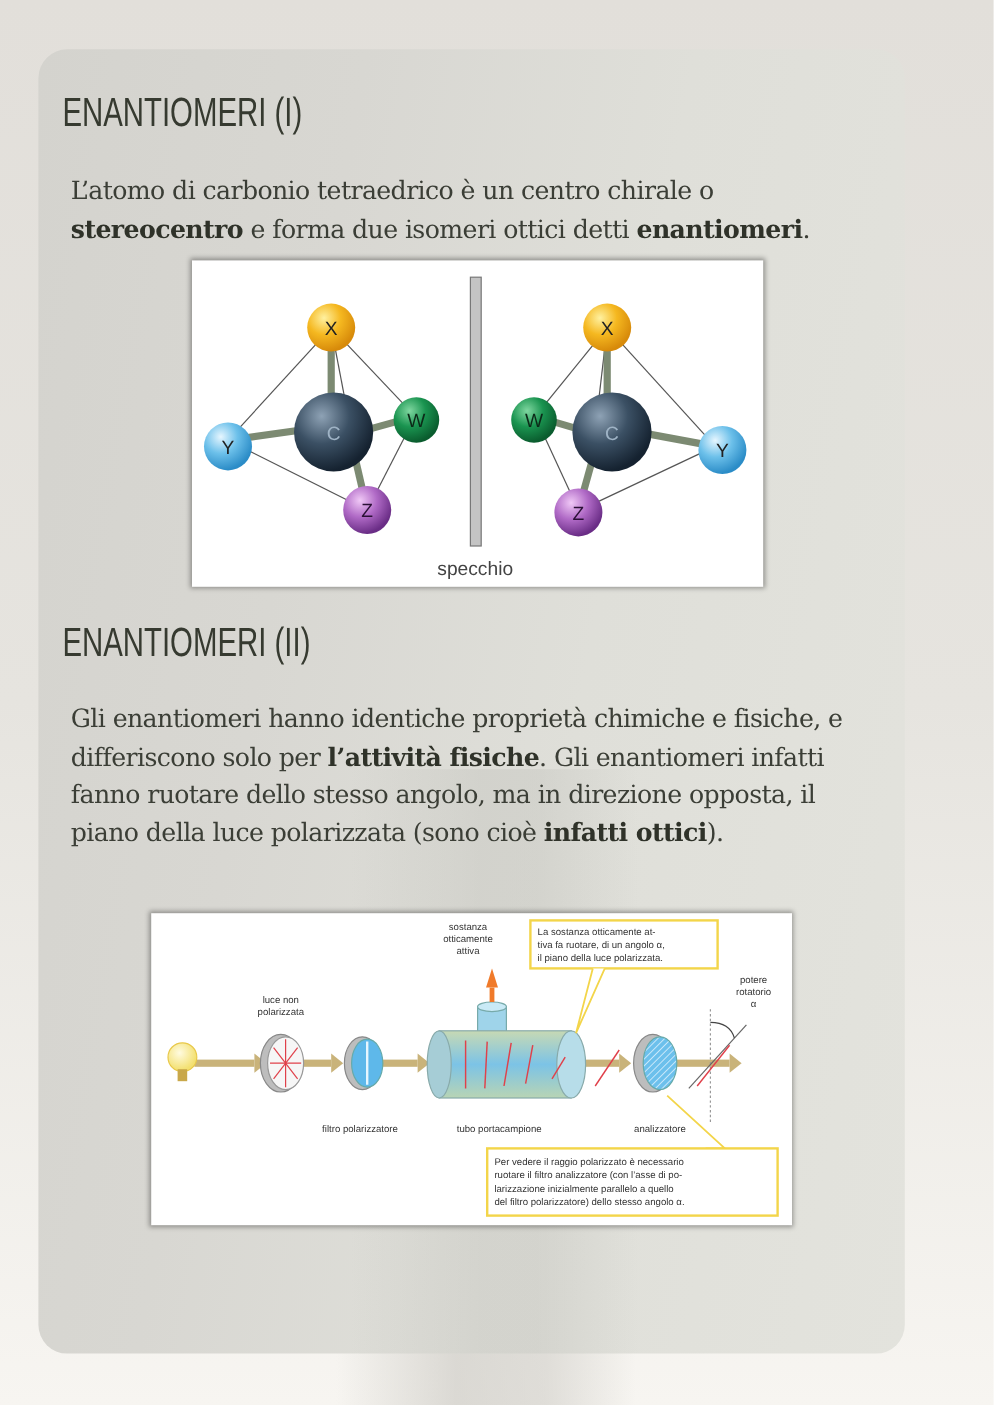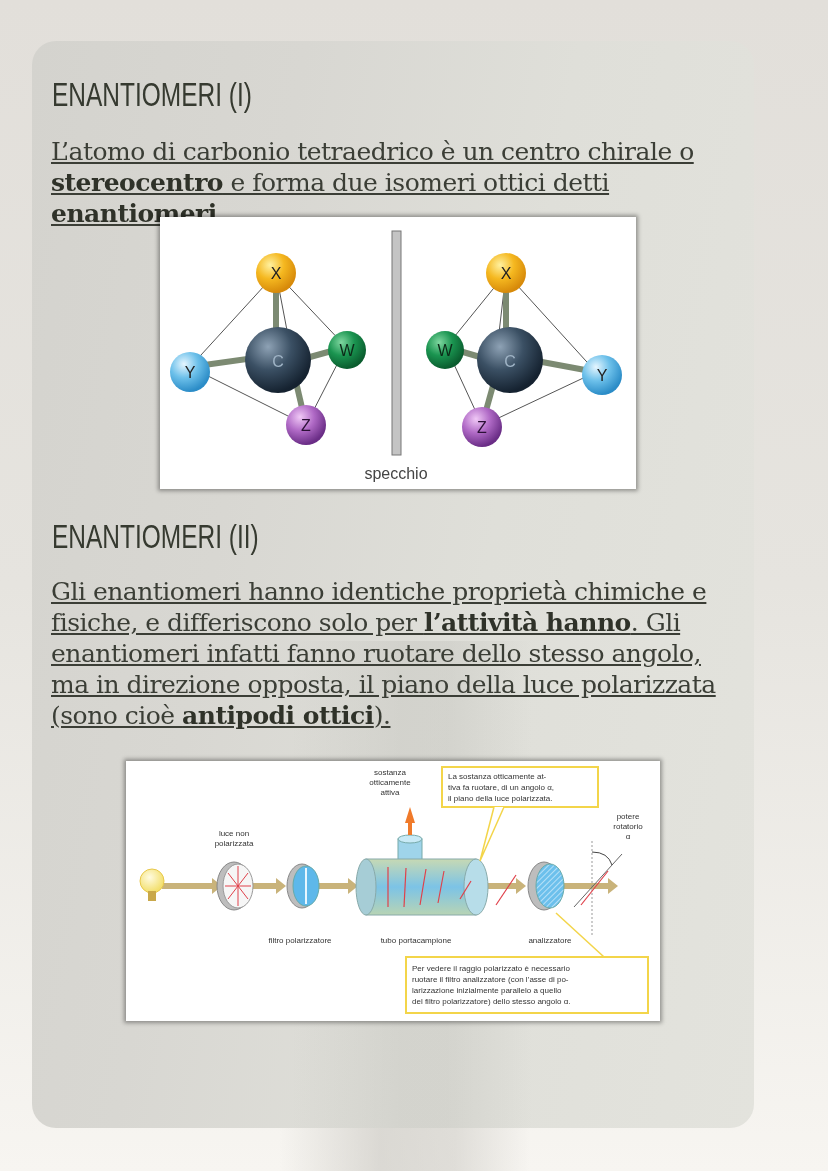--- a/index.html
+++ b/index.html
@@ -30,26 +30,25 @@
     font-size: 34px; letter-spacing: 0px;
     color: #363a30;
     transform: scaleX(0.72); transform-origin: left center;
     white-space: nowrap;
     font-weight: normal;
     margin: 0;
   }
   .para {
     position: absolute; left: 19px; right: 20px;
     font-family: "DejaVu Serif", serif;
-    font-size: 25px; line-height: 31px;
+    font-size: 21px; line-height: 31px;
     color: #3b3e36;
-    margin: 0;
+    margin: 8px;
     letter-spacing: -0.5px;
     z-index: 1;
-    text-decoration: underline;
   }
   .para b { color: #2f3229; }
   .figure {
     position: absolute; background: #fff;
     box-shadow: 0 0 4px 2px rgba(0,0,0,0.35);
     z-index: 1;
   }
   .fig-label { font-family: "Liberation Sans", sans-serif; fill: #444; }
   .small { font-family: "Liberation Sans", sans-serif; font-size: 8px; fill: #333; }
 </style>
@@ -146,21 +145,21 @@
         <circle cx="442" cy="158" r="20" fill="url(#gY)"></circle>
         <text x="442" y="164" text-anchor="middle" font-size="16" fill="#222" font-family="Liberation Sans, sans-serif">Y</text>
         <circle cx="322" cy="210" r="20" fill="url(#gZ)"></circle>
         <text x="322" y="216" text-anchor="middle" font-size="16" fill="#2a1035" font-family="Liberation Sans, sans-serif">Z</text>
       </g>
     </svg>
   </div>
 
   <h2 class="heading" style="top:476px;">ENANTIOMERI (II)</h2>
 
-  <p class="para" style="top:535px;"><span>Gli enantiomeri hanno identiche proprietà chimiche e fisiche, e differiscono solo per </span><b>l’attività hanno</b><span>. Gli enantiomeri infatti fanno ruotare dello stesso angolo, ma in direzione opposta, il piano della luce polarizzata (sono cioè </span><b>antipodi ottici</b><span>).</span></p>
+  <p class="para" style="top:535px;"><span>Gli enantiomeri hanno identiche proprietà chimiche e fisiche, e differiscono solo per </span><b>l’attività fisiche</b><span>. Gli enantiomeri infatti fanno ruotare dello stesso angolo, ma in direzione opposta, il piano della luce polarizzata (sono cioè </span><b>infatti ottici</b><span>).</span></p>
 
   <div class="figure" style="left:94px; top:720px; width:534px; height:260px;">
     <svg width="534" height="260" viewBox="0 0 534 260">
       <defs>
         <radialGradient id="bulb" cx="40%" cy="35%" r="60%">
             <stop offset="0" stop-color="#fffbe0"></stop>
             <stop offset="1" stop-color="#f3e070"></stop>
           </radialGradient>
         <linearGradient id="tube" x1="0" y1="0" x2="0" y2="1">
             <stop offset="0" stop-color="#c7d9b4"></stop>

